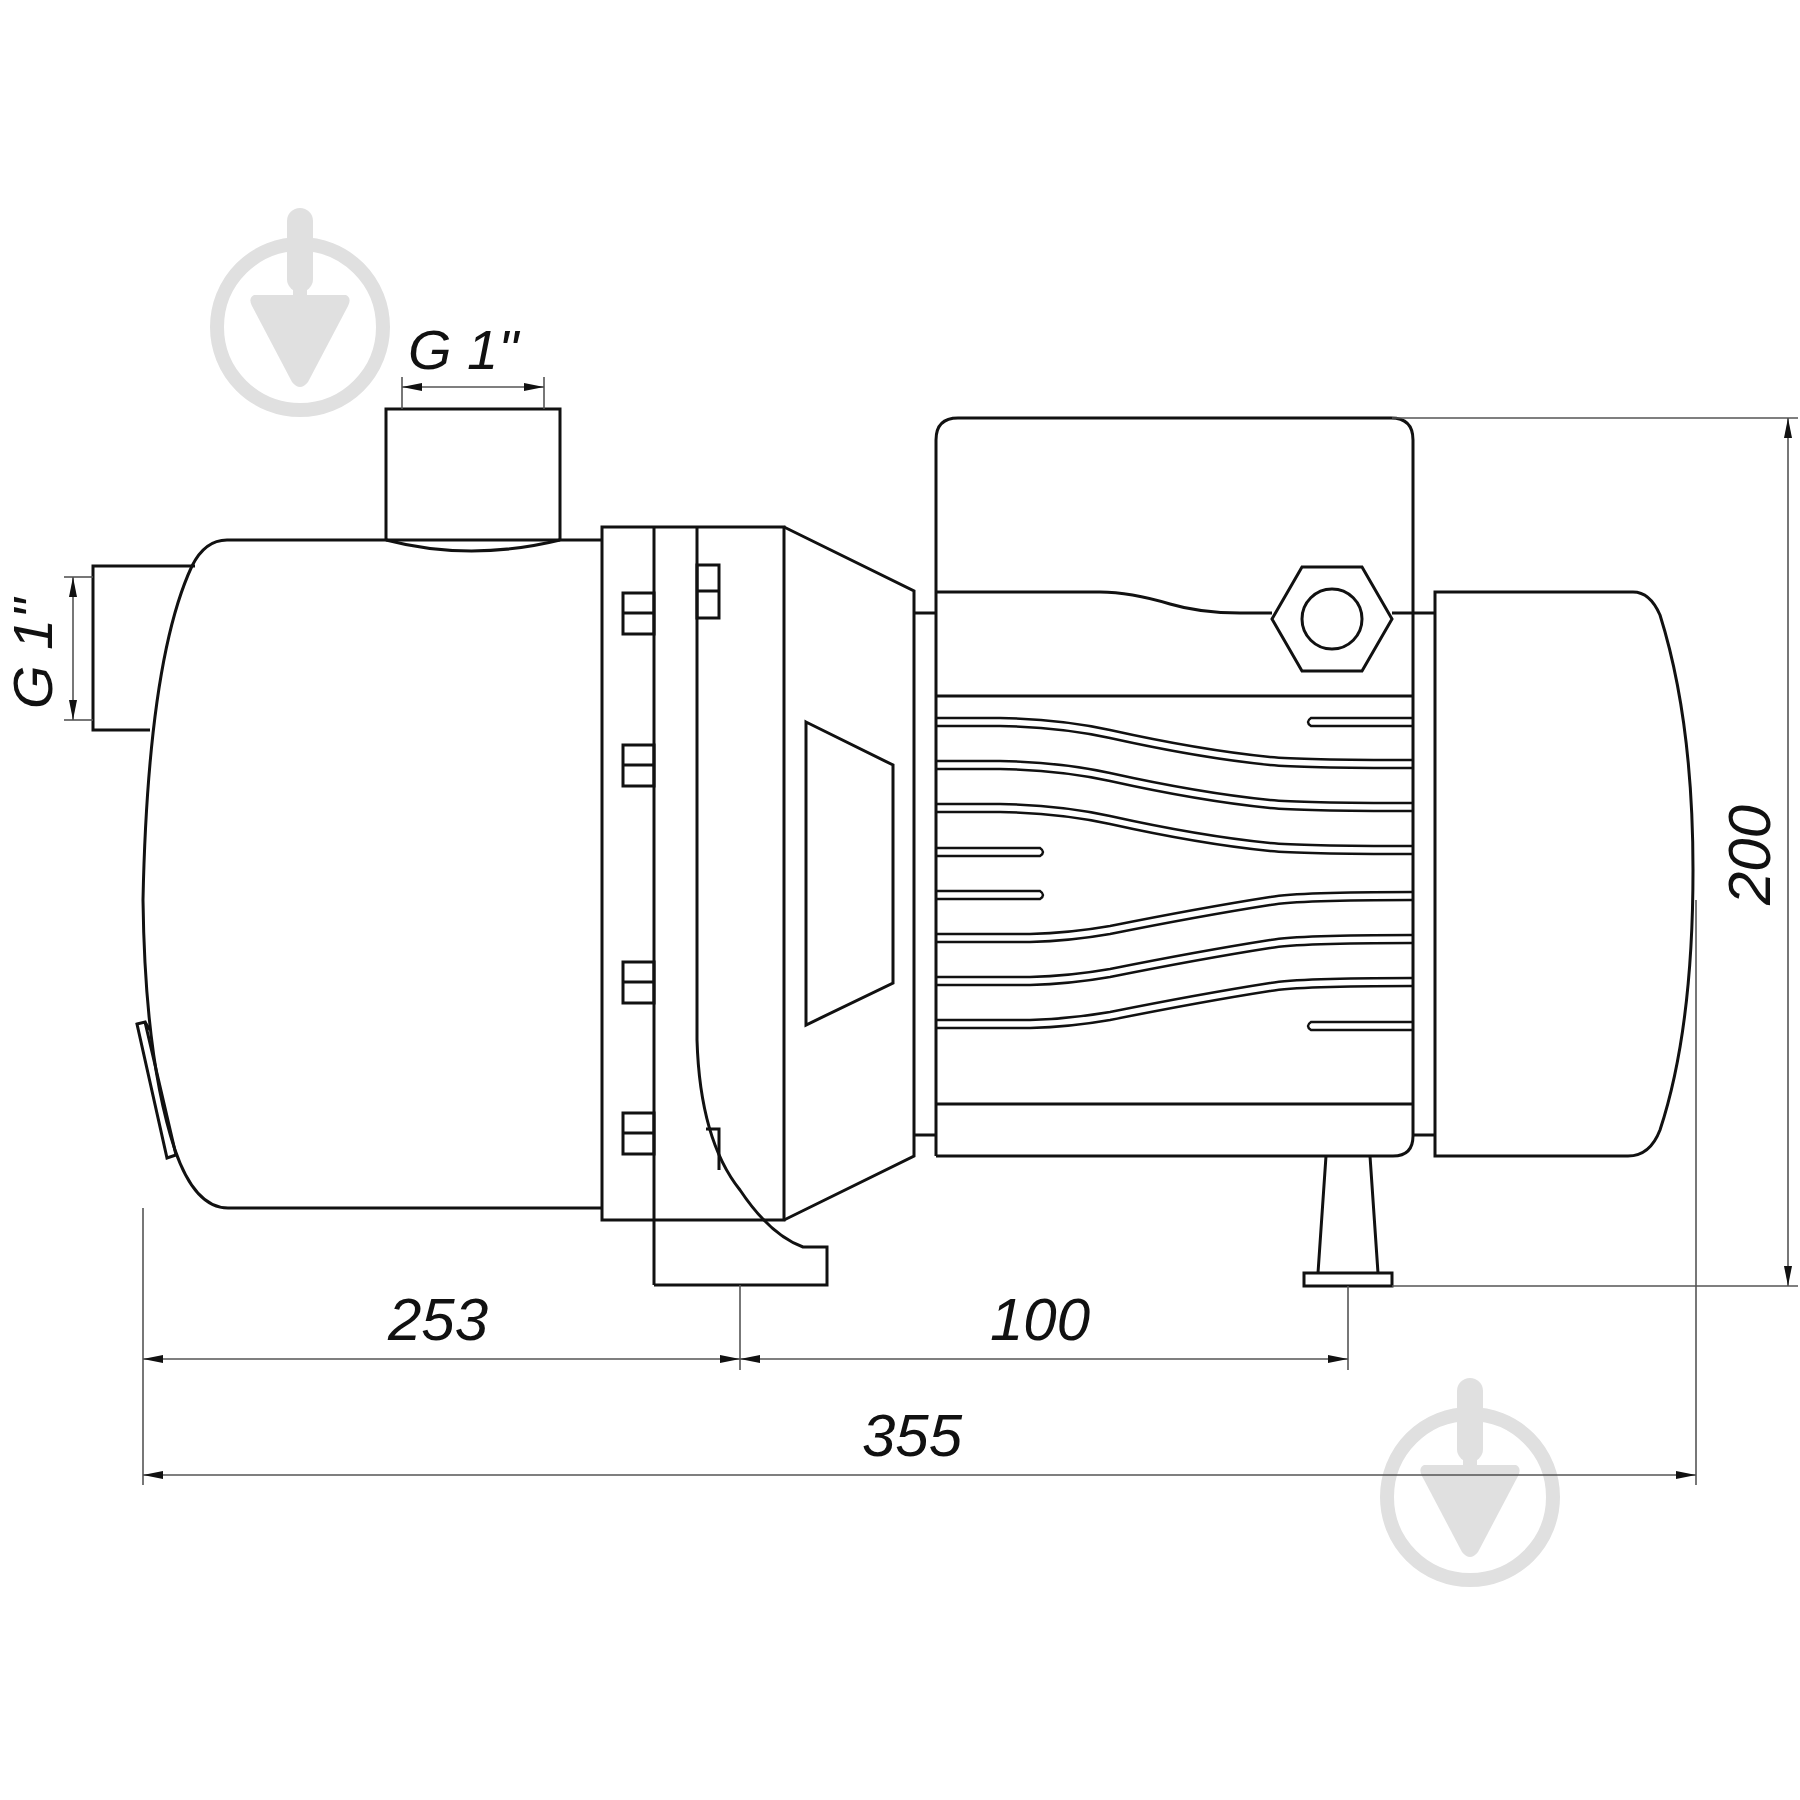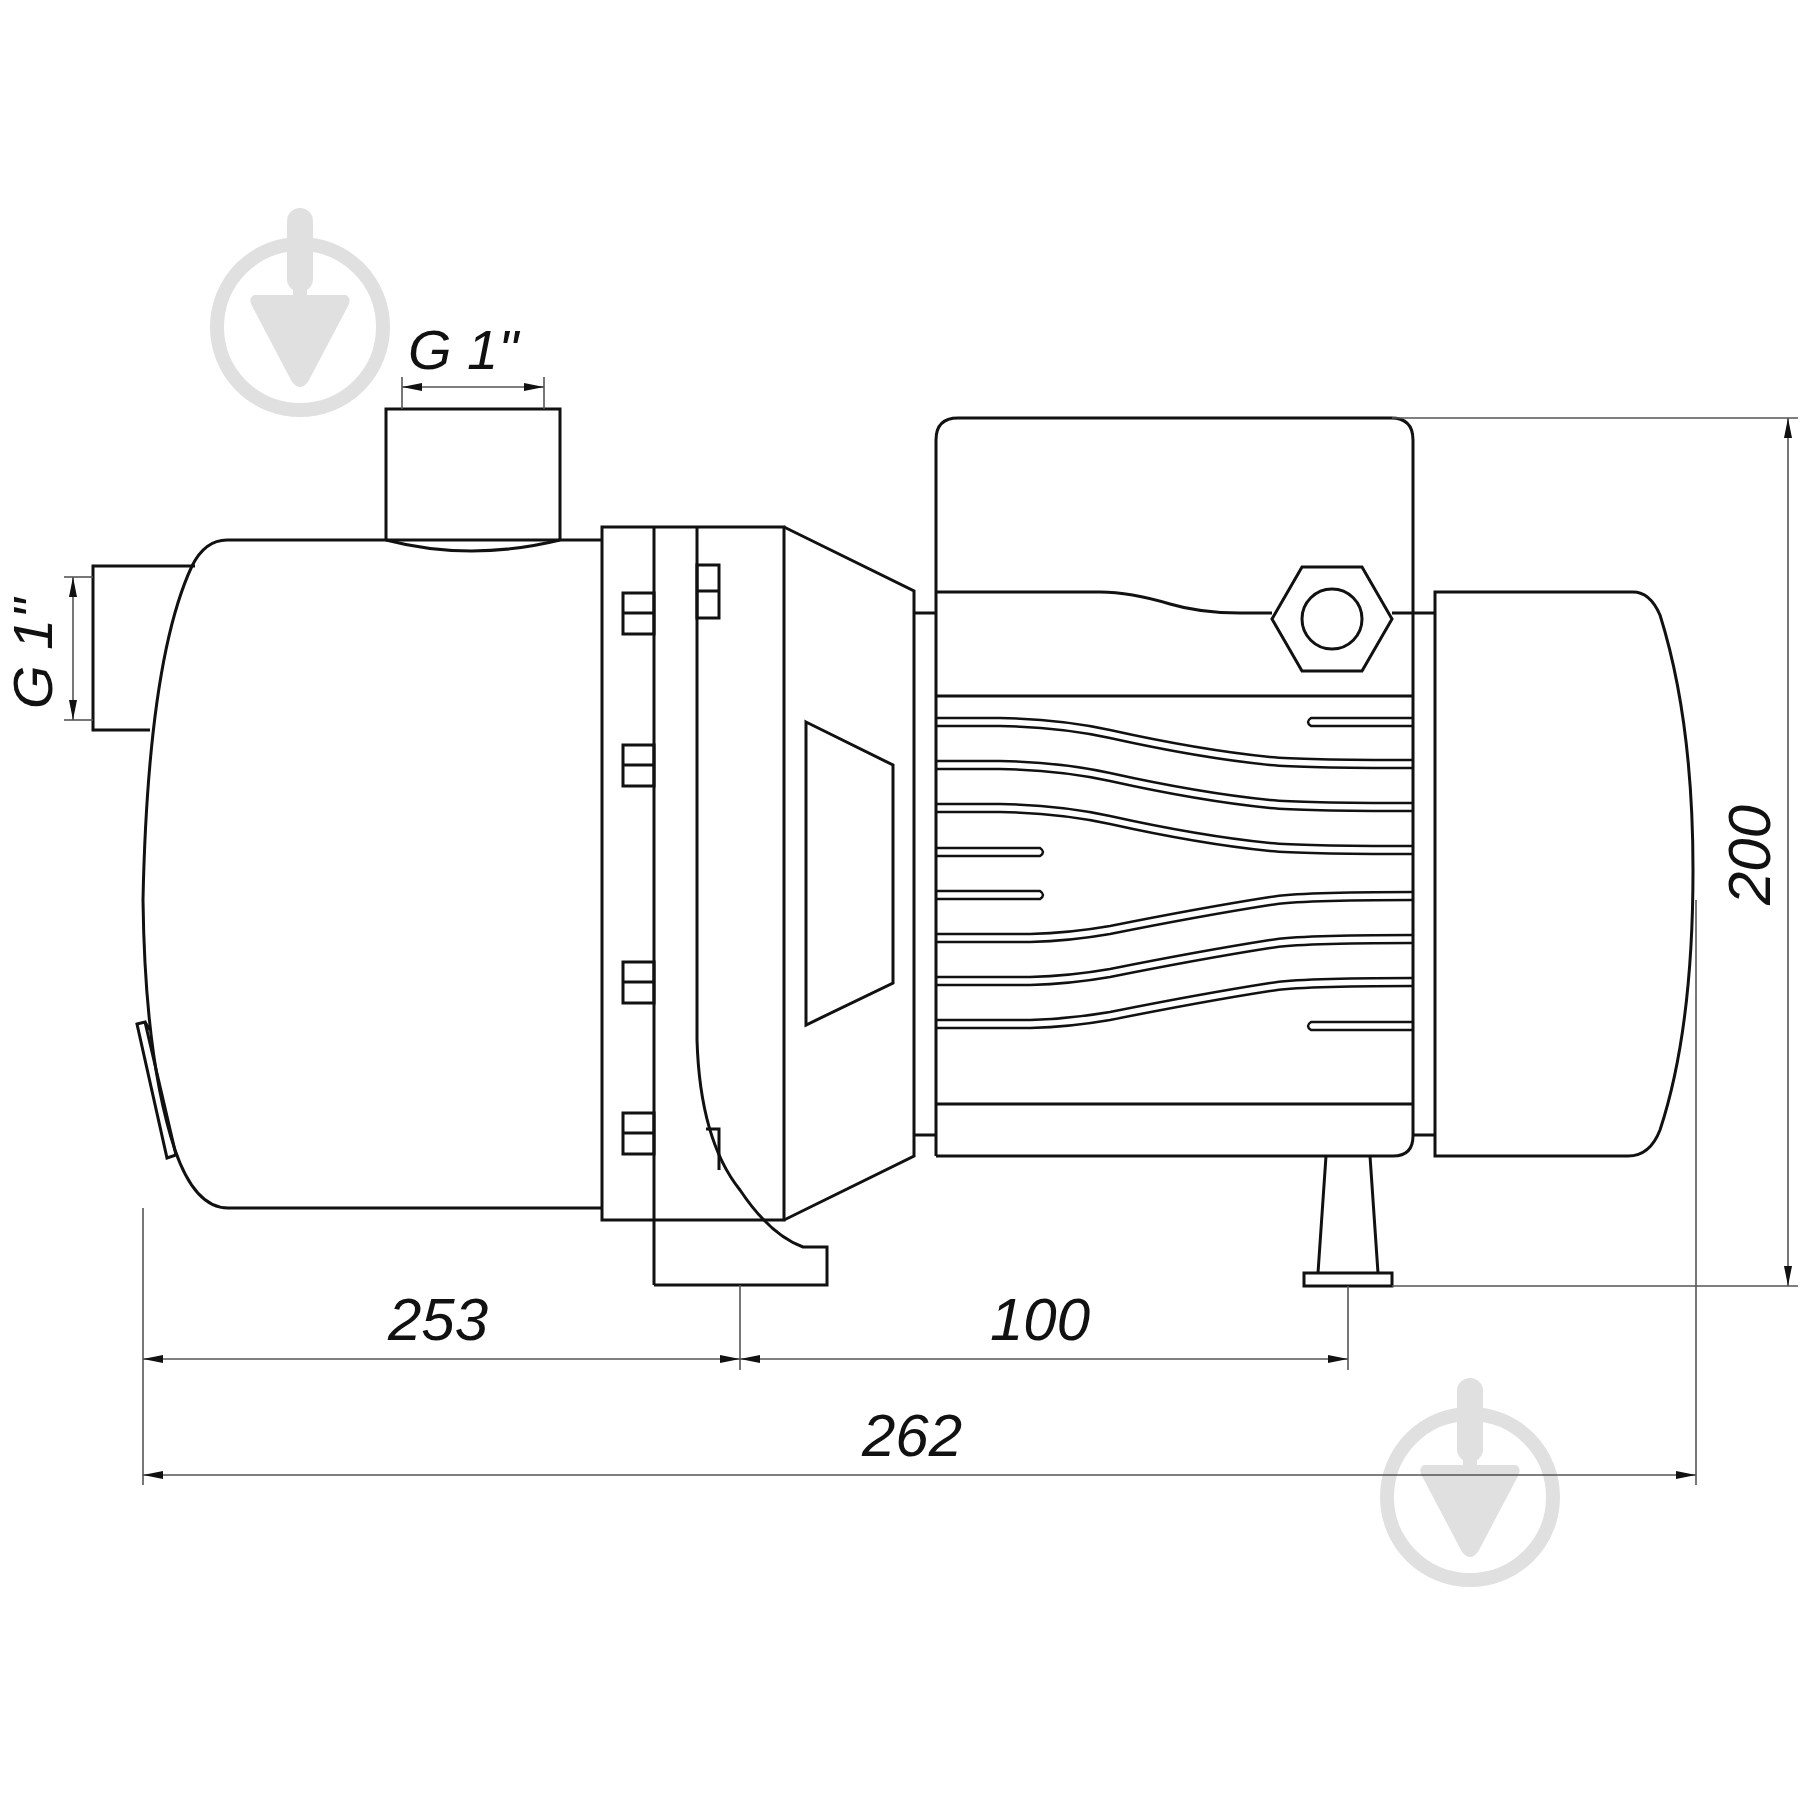--- a/index.html
+++ b/index.html
@@ -175,16 +175,16 @@
   </svg>
 
   <div class="label" style="left:408px; top:322px; font-size:56px;">G 1"</div>
 
   <div class="label" style="left:-22px; top:626px; font-size:56px; transform: rotate(-90deg); transform-origin: center;">G 1"</div>
 
   <div class="label" style="left:388px; top:1290px;">253</div>
 
   <div class="label" style="left:990px; top:1290px;">100</div>
 
-  <div class="label" style="left:862px; top:1406px;">262</div>
+  <div class="label" style="left:862px; top:1406px;">355</div>
 
   <div class="label" style="left:1700px; top:825px; transform: rotate(-90deg); transform-origin: center;">200</div>
 </div>
 
 </body></html>

